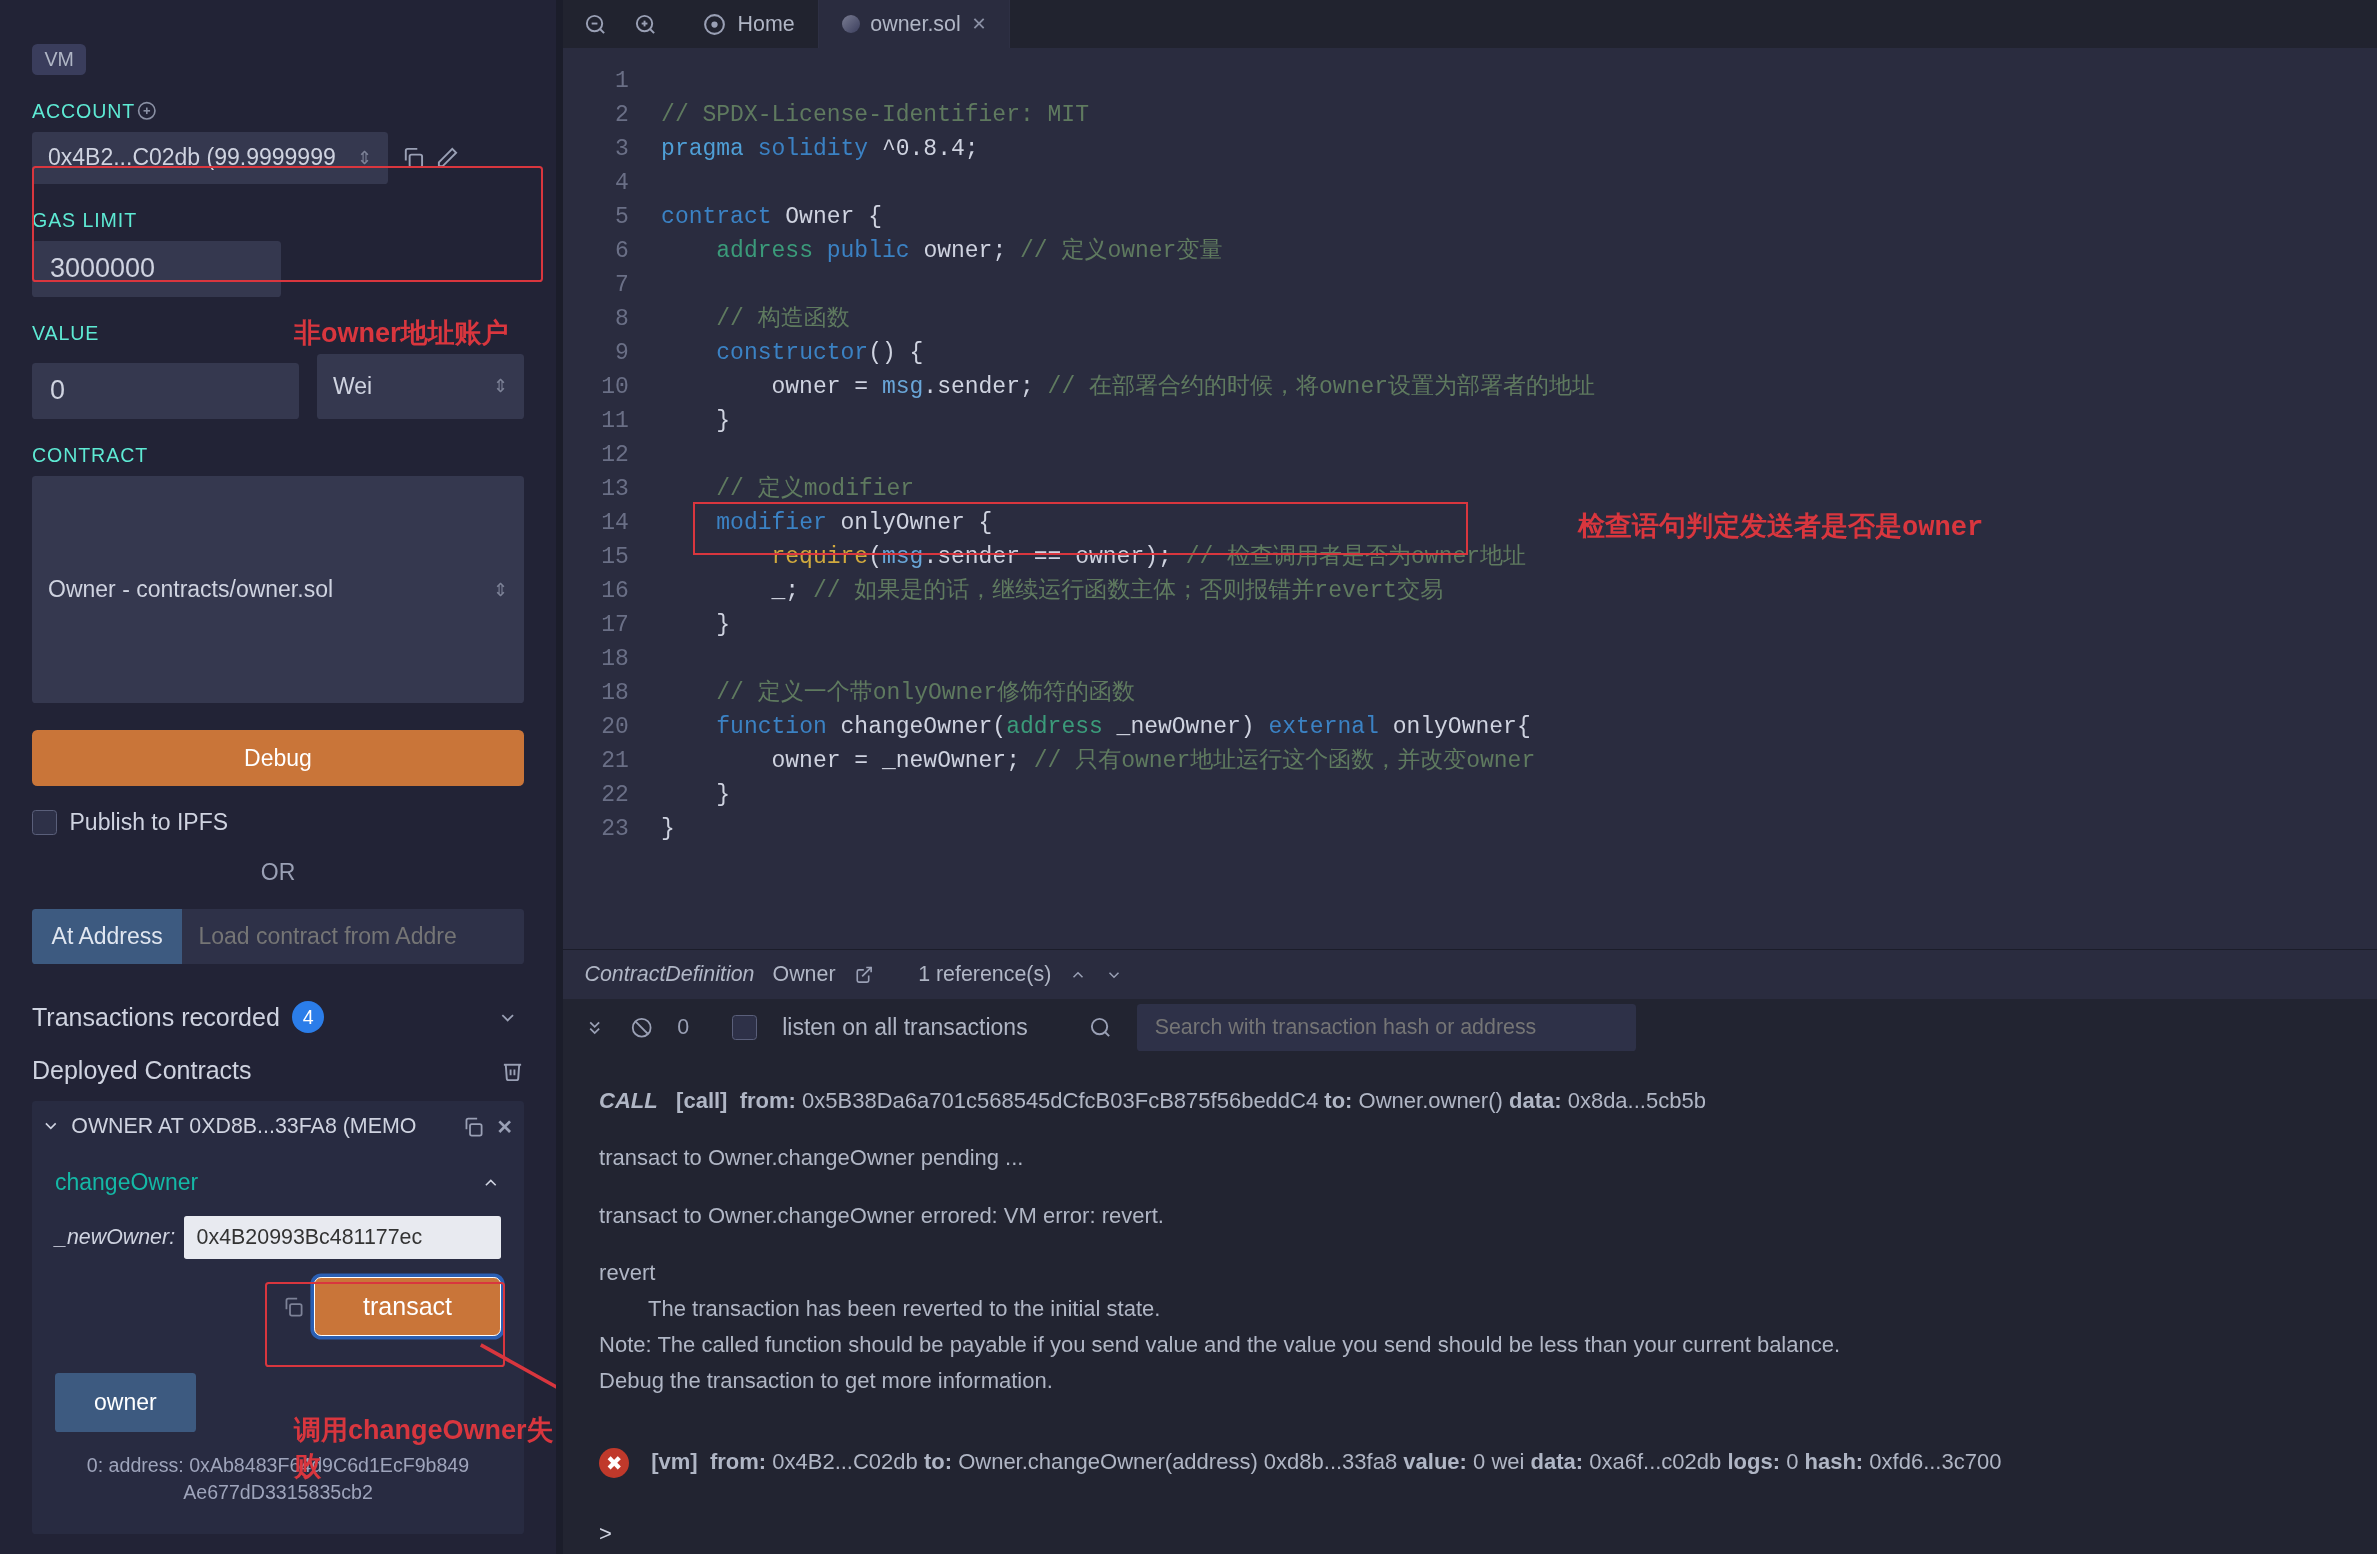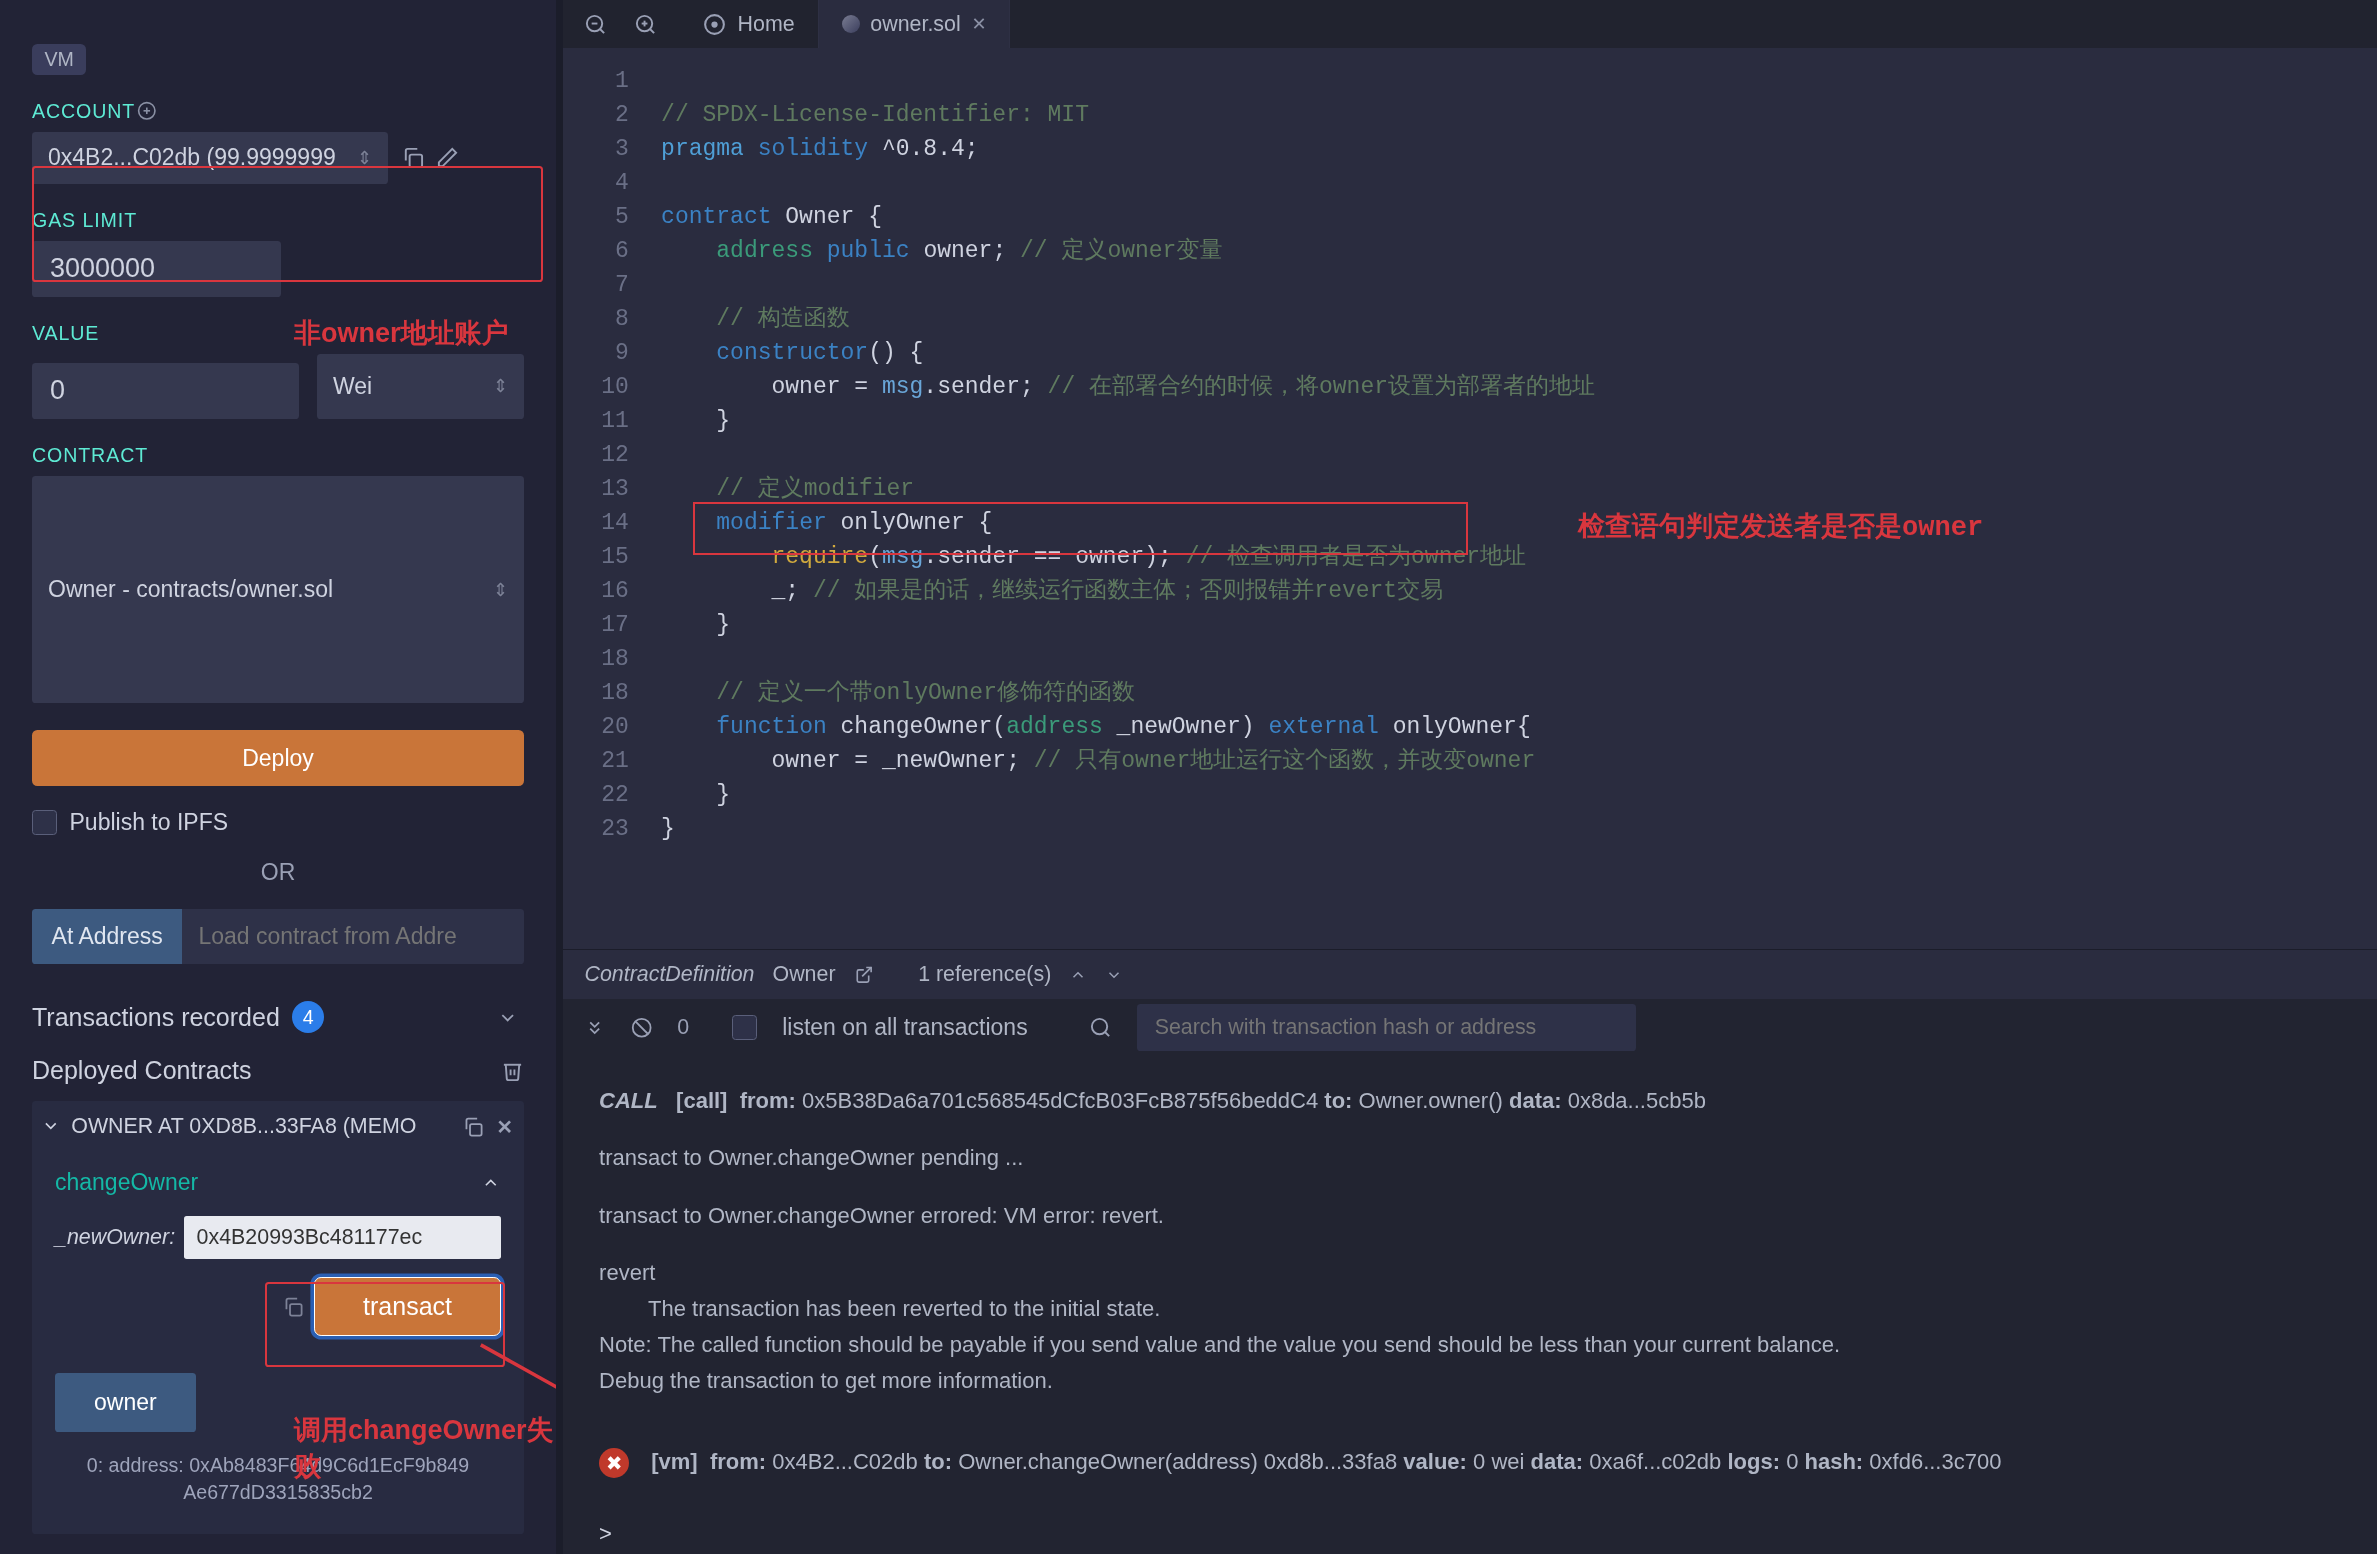--- a/index.html
+++ b/index.html
@@ -133,21 +133,21 @@
       <span class="chev">⇕</span>
     </div>
   </div>
 
   <div class="sec-label">CONTRACT</div>
   <div class="select" style="margin-top:9px;">
     <span>Owner - contracts/owner.sol</span>
     <span class="chev">⇕</span>
   </div>
 
-  <button class="deploy-btn">Deploy</button>
+  <button class="deploy-btn">Debug</button>
 
   <div class="chk-row">
     <div class="chk"></div>
     <span>Publish to IPFS</span>
   </div>
 
   <div class="or-line">OR</div>
 
   <div class="addr-row">
     <button class="at-addr-btn">At Address</button>

